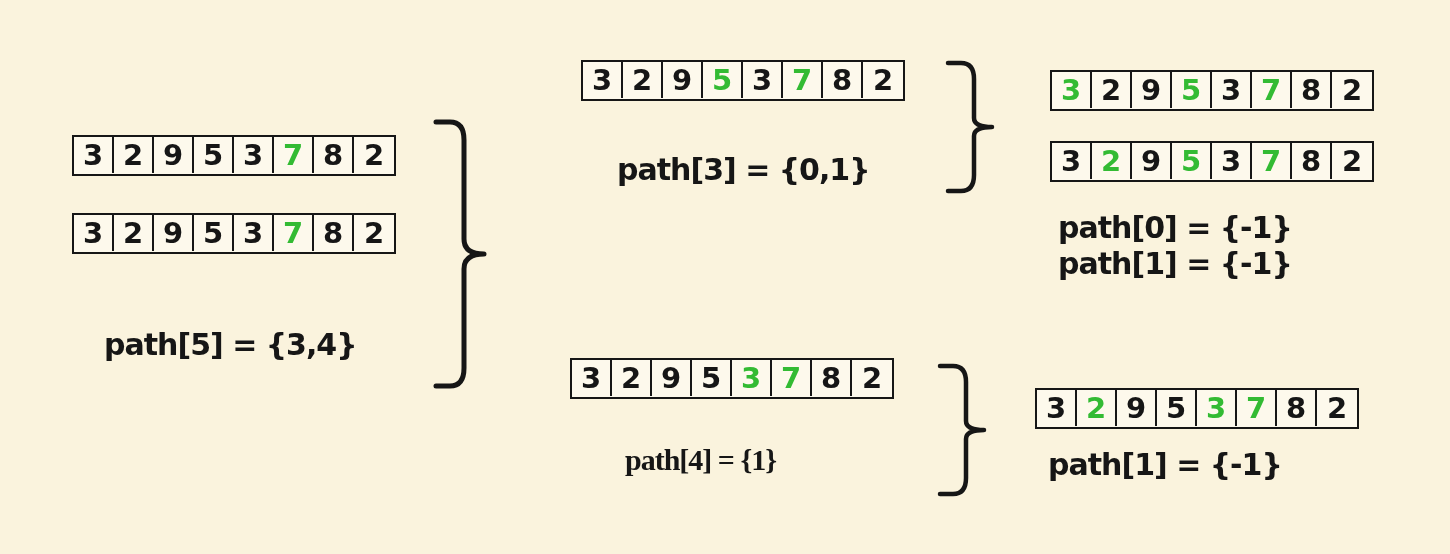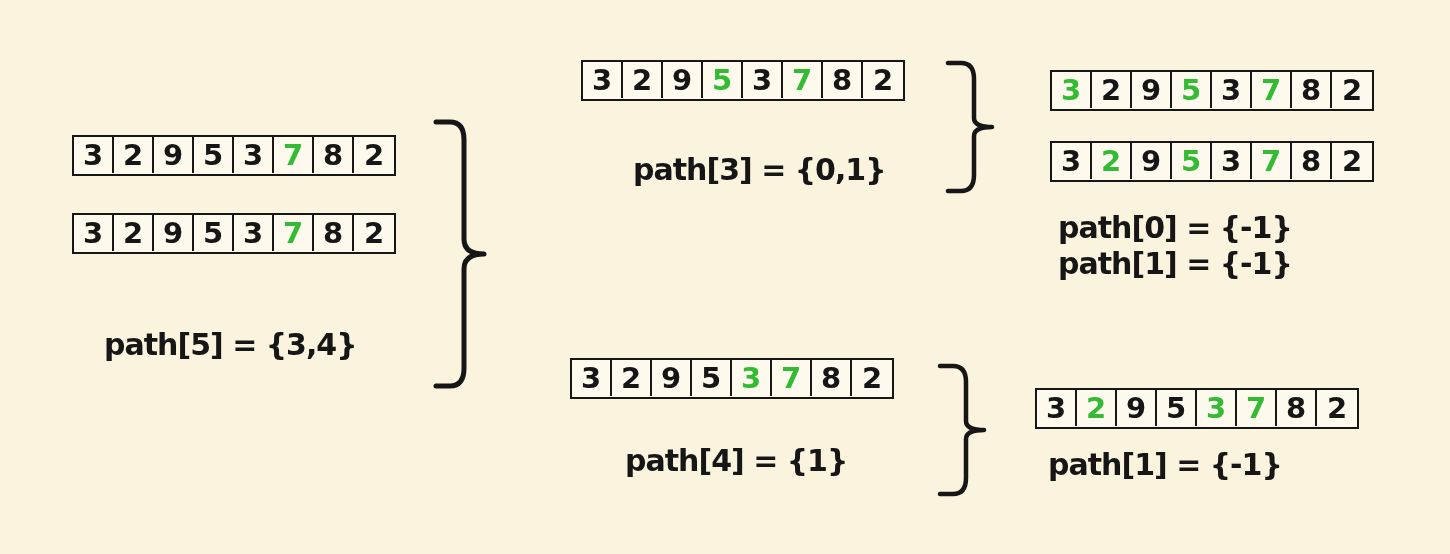--- a/index.html
+++ b/index.html
@@ -91,21 +91,21 @@
   <div class="num-array" style="left:581px; top:60px;">
       <span class="cell">3</span>
       <span class="cell">2</span>
       <span class="cell">9</span>
       <span class="cell green">5</span>
       <span class="cell">3</span>
       <span class="cell green">7</span>
       <span class="cell">8</span>
       <span class="cell">2</span>
     </div>
-  <div class="label" style="left:633px; top:152px;">path[3] = {0,1}</div>
+  <div class="label" style="left:617px; top:152px;">path[3] = {0,1}</div>
   <svg class="brace" style="left:944px; top:58px;" width="56" height="138" viewBox="0 0 56 138">
     <path d="M 4 5 H 17 Q 30 5 30 21 V 60 Q 30 69 48 69 Q 30 69 30 78 V 117 Q 30 133 17 133 H 4" stroke-width="4.5"></path>
   </svg>
 
   <div class="num-array" style="left:1050px; top:70px;">
       <span class="cell green">3</span>
       <span class="cell">2</span>
       <span class="cell">9</span>
       <span class="cell green">5</span>
       <span class="cell">3</span>
@@ -129,21 +129,21 @@
   <div class="num-array" style="left:570px; top:358px;">
       <span class="cell">3</span>
       <span class="cell">2</span>
       <span class="cell">9</span>
       <span class="cell">5</span>
       <span class="cell green">3</span>
       <span class="cell green">7</span>
       <span class="cell">8</span>
       <span class="cell">2</span>
     </div>
-  <div class="label" style="left:625px; top:443px;">path[4] = {1}</div>
+  <div class="label" style="left:625px; top:443px;font-family:Liberation Serif, serif;">path[4] = {1}</div>
   <svg class="brace" style="left:936px; top:361px;" width="56" height="138" viewBox="0 0 56 138">
     <path d="M 4 5 H 17 Q 30 5 30 21 V 60 Q 30 69 48 69 Q 30 69 30 78 V 117 Q 30 133 17 133 H 4" stroke-width="4.5"></path>
   </svg>
 
   <div class="num-array" style="left:1035px; top:388px;">
       <span class="cell">3</span>
       <span class="cell green">2</span>
       <span class="cell">9</span>
       <span class="cell">5</span>
       <span class="cell green">3</span>

